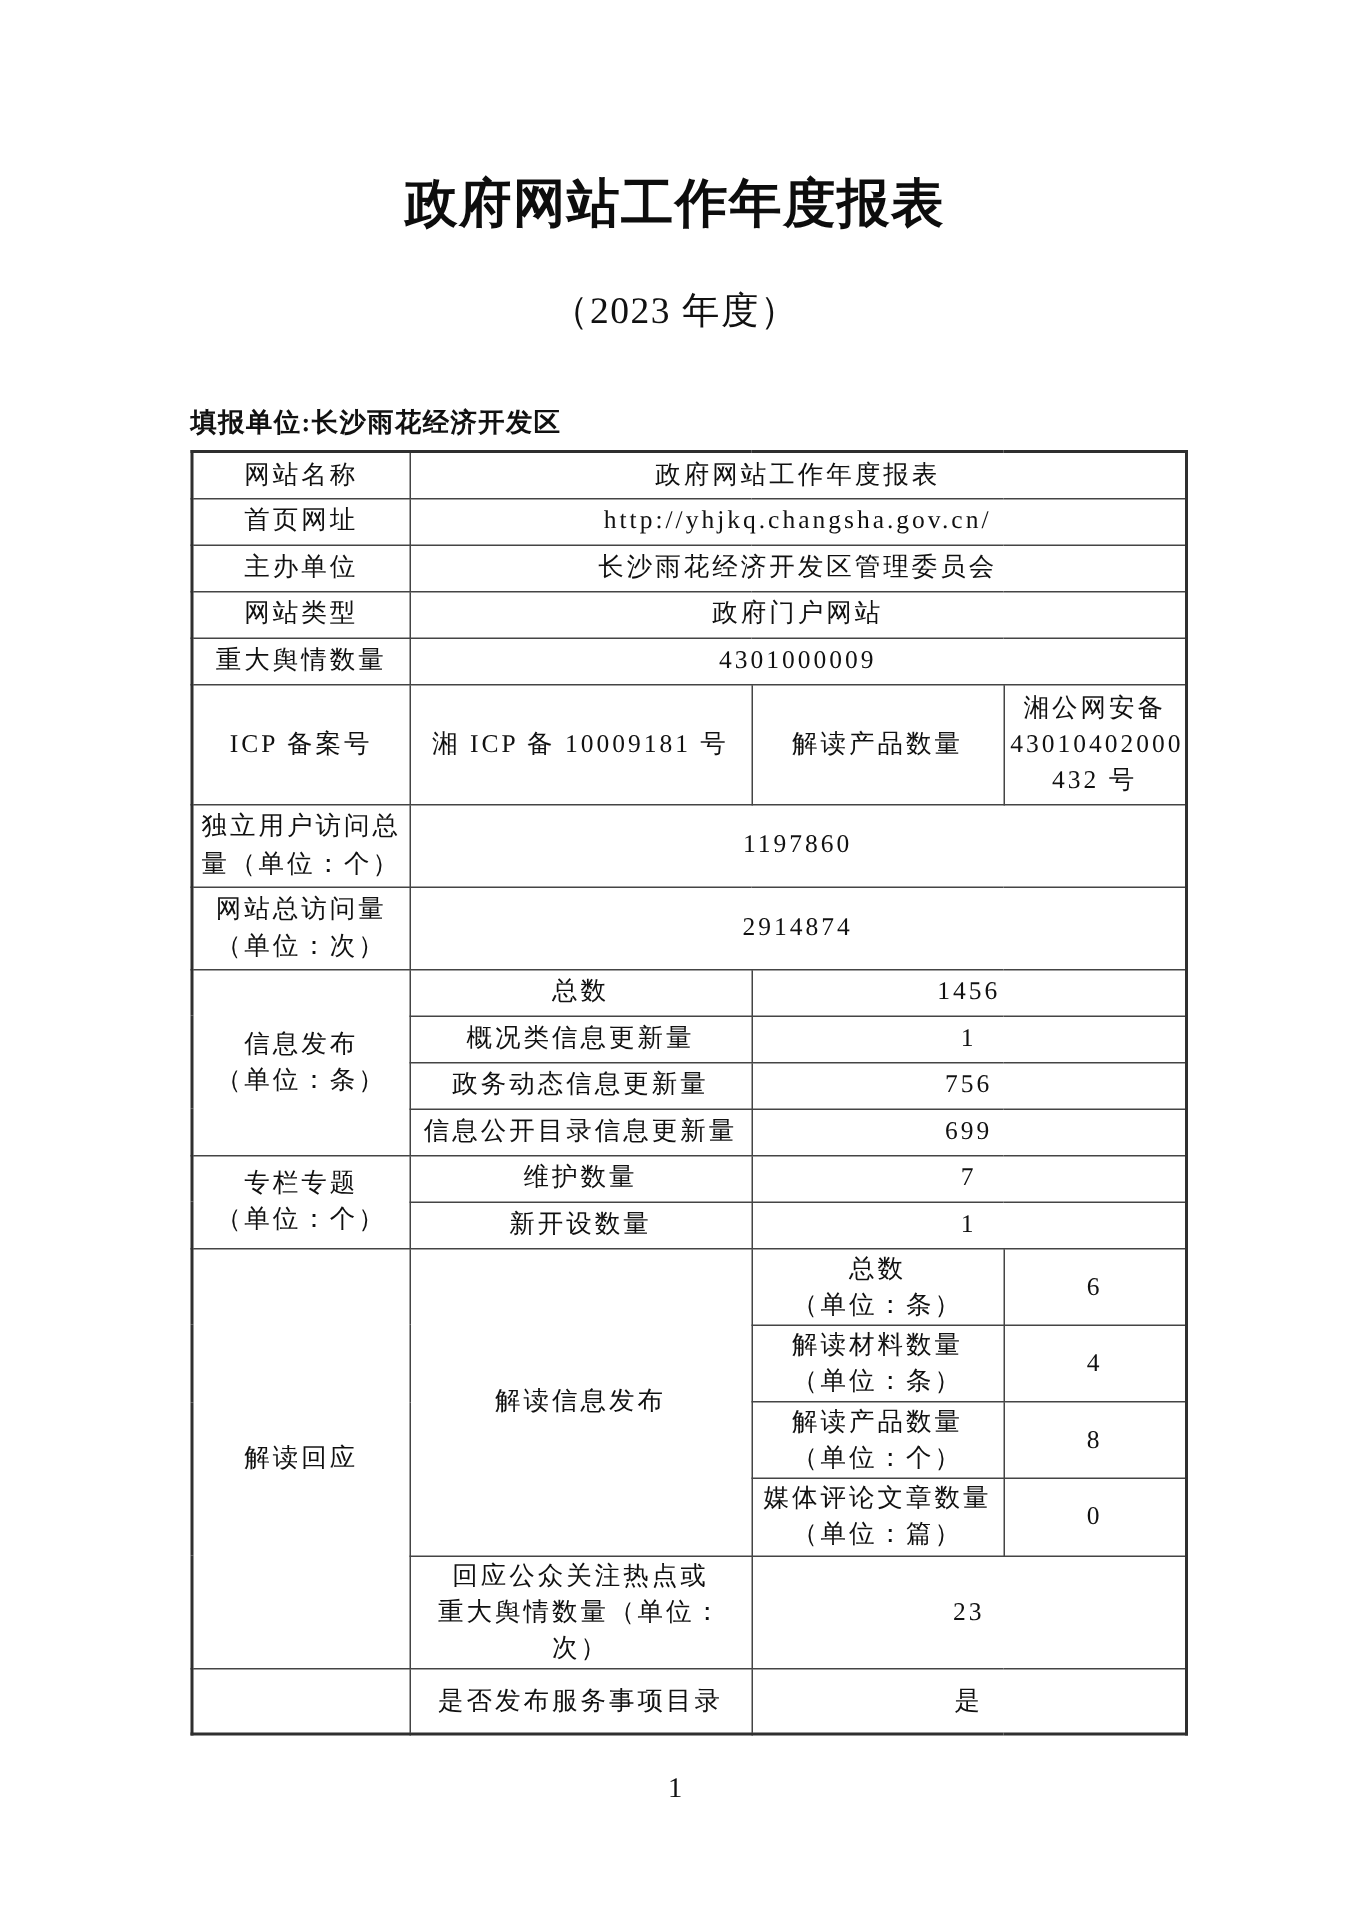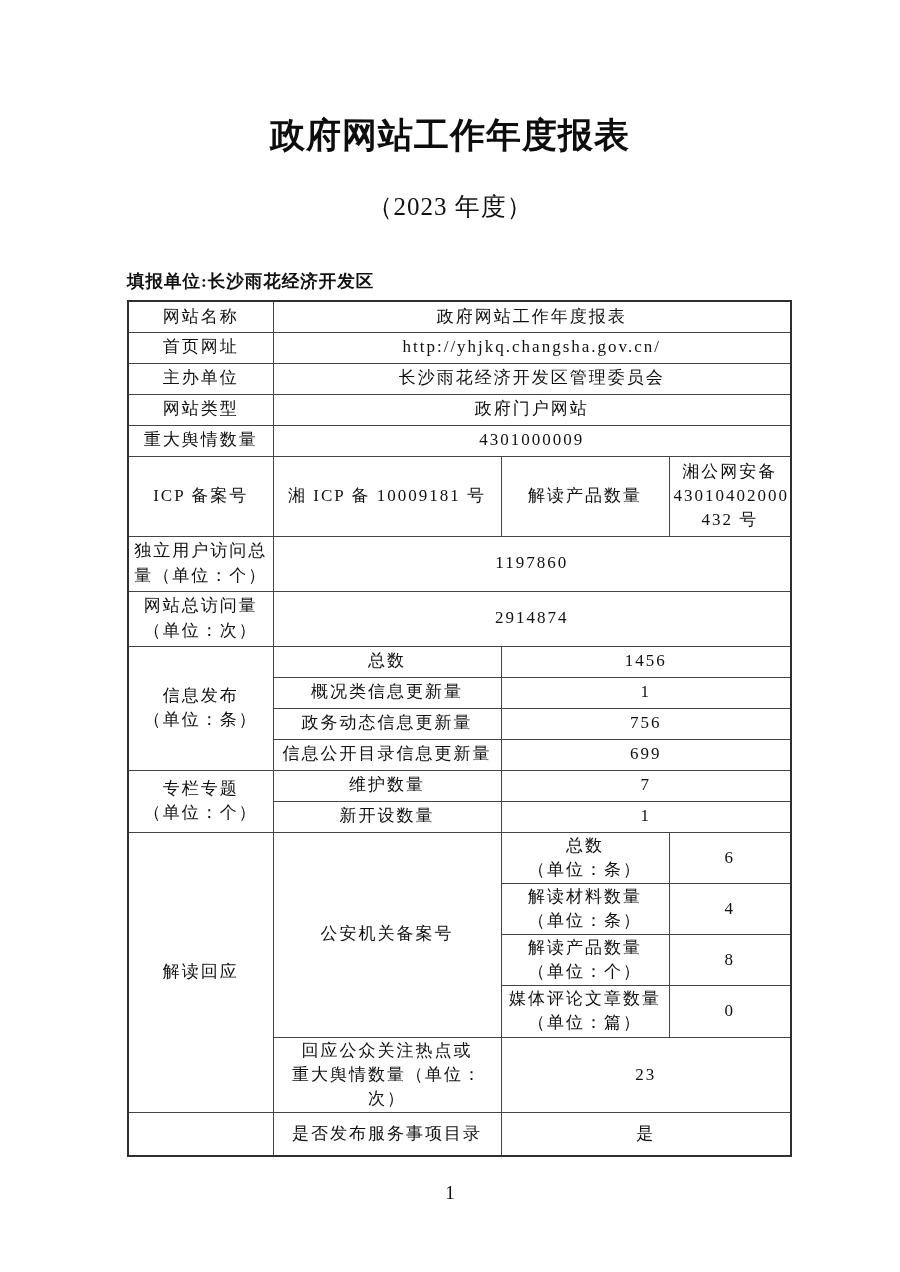--- a/index.html
+++ b/index.html
@@ -163,21 +163,21 @@
         <td>维护数量</td>
         <td colspan="2">7</td>
       </tr>
       <tr class="h31">
         <td>新开设数量</td>
         <td colspan="2">1</td>
       </tr>
 
       <tr class="h51">
         <td rowspan="5">解读回应</td>
-        <td rowspan="4">公安机关备案号</td>
+        <td rowspan="4">解读信息发布</td>
         <td class="pre">总数
 （单位：条）</td>
         <td>6</td>
       </tr>
       <tr class="h51">
         <td class="pre">解读材料数量
 （单位：条）</td>
         <td>4</td>
       </tr>
       <tr class="h51">

